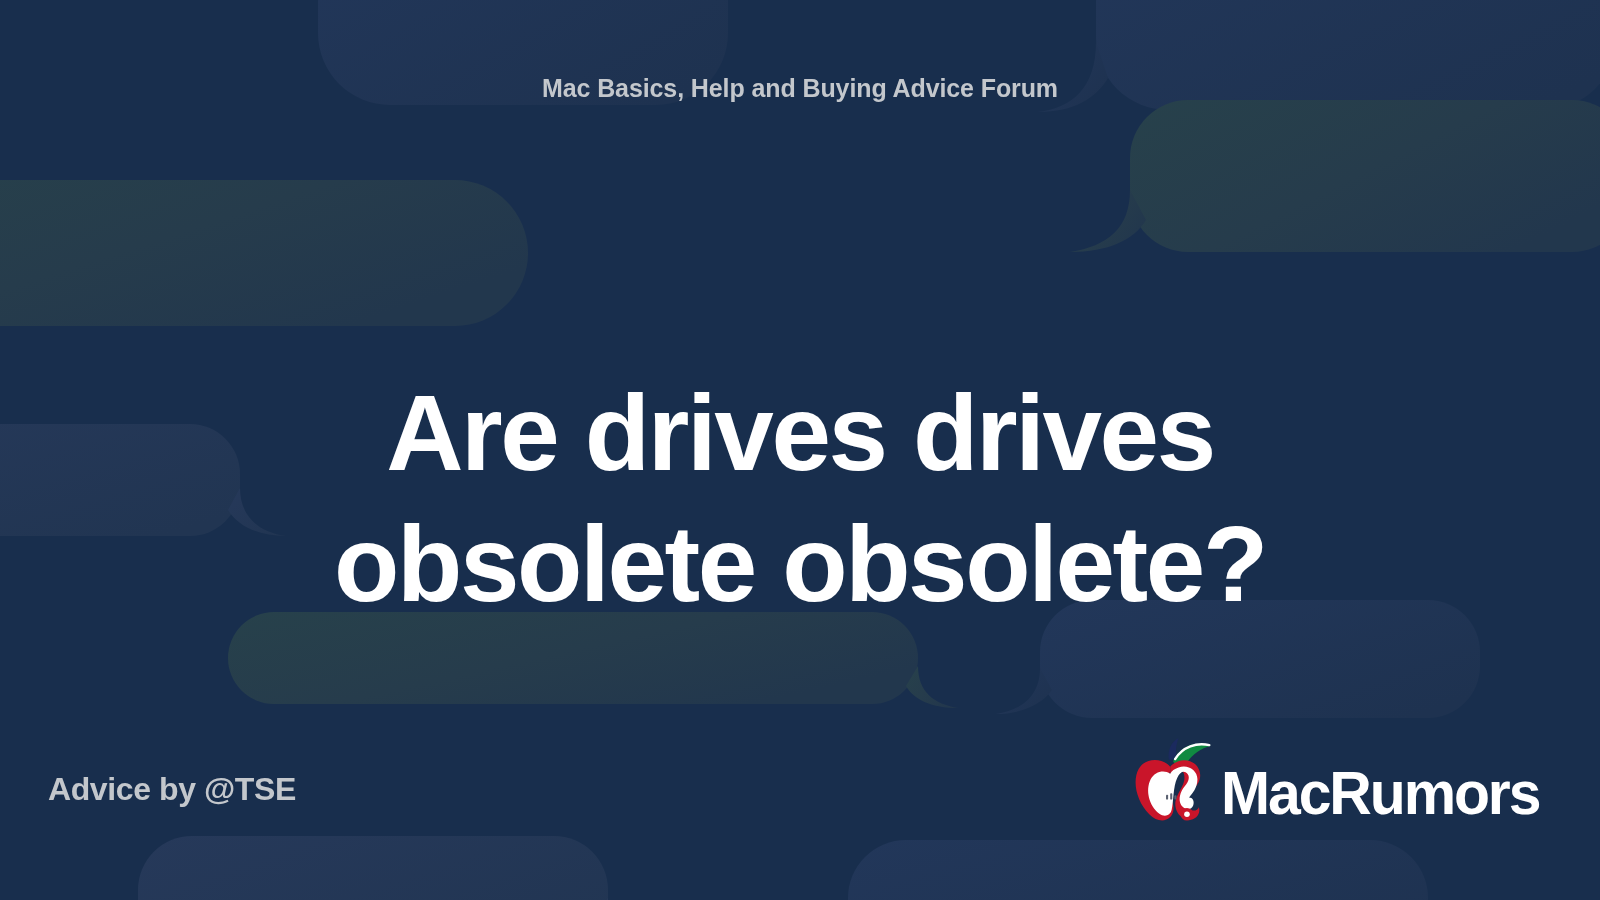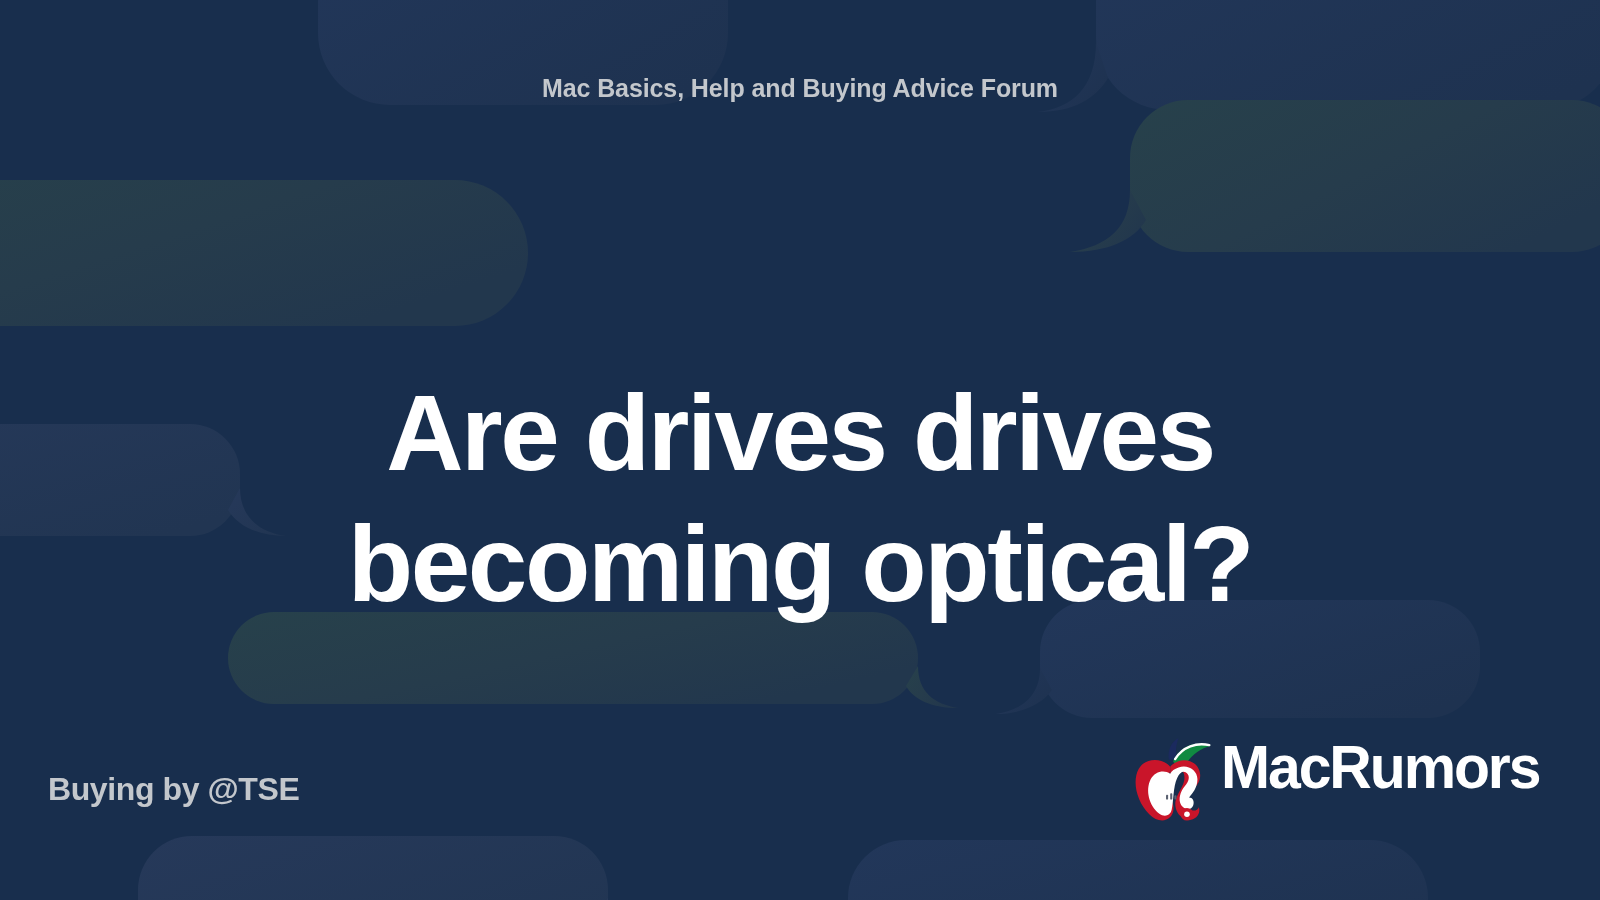--- a/index.html
+++ b/index.html
@@ -77,21 +77,21 @@
     white-space: nowrap;
   }
 
   
   .brand {
     position: absolute;
     right: 44px;
     top: 736px;
     height: 88px;
     display: flex;
-    align-items: flex-start;
+    align-items: flex-end;
     gap: 6px;
   }
   .brand-mark {
     width: 84px;
     height: 88px;
     flex: none;
     display: block;
   }
   .brand-word {
     font-size: 62px;
@@ -168,24 +168,24 @@
       <rect x="848" y="840" width="580" height="130" rx="58" fill="url(#gBlue)"></rect>
     </g>
   </svg>
 
   <div class="content">
 
     <div class="forum-name">Mac Basics, Help and Buying Advice Forum</div>
 
     <h1 class="title">
       <span class="title-line">Are drives drives</span>
-      <span class="title-line">becoming optical?</span>
+      <span class="title-line">obsolete obsolete?</span>
     </h1>
 
-    <div class="posted-by">Buying by @TSE</div>
+    <div class="posted-by">Advice by @TSE</div>
 
     <div class="brand">
       <svg class="brand-mark" viewBox="0 0 120 126" aria-hidden="true">
 
         <path d="M54 34 C52 20, 58 8, 68 3 C64 14, 63 24, 66 33 Z" fill="#1b2a5e"></path>
 
         <path d="M60 36 C70 14, 92 6, 114 14 C100 18, 88 26, 80 38 C72 44, 64 43, 60 36 Z" fill="#108a41"></path>
 
         <path d="M63 33 C74 15, 94 9, 112 13" fill="none" stroke="#ffffff" stroke-width="3.5" stroke-linecap="round"></path>
 

